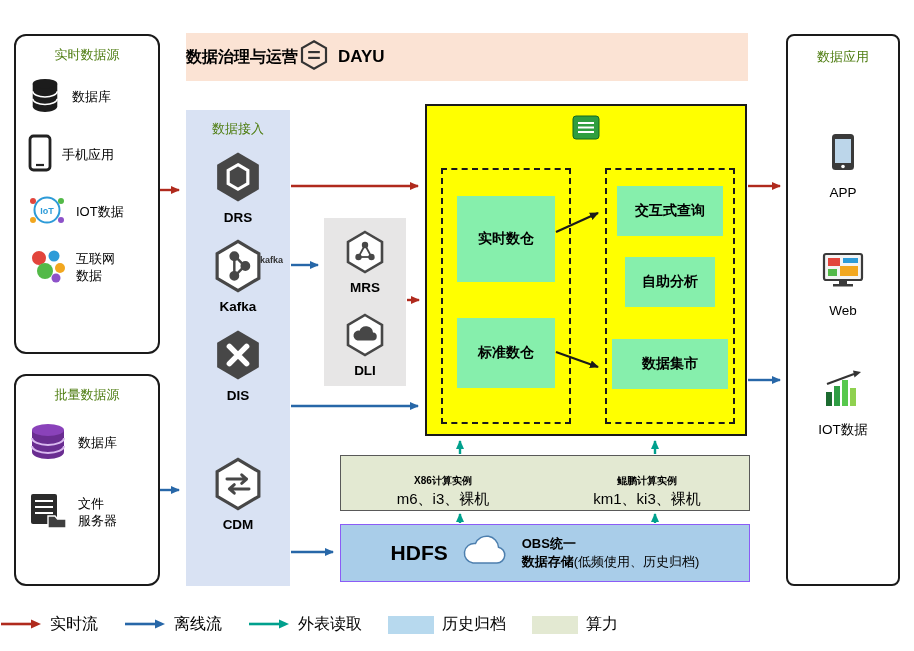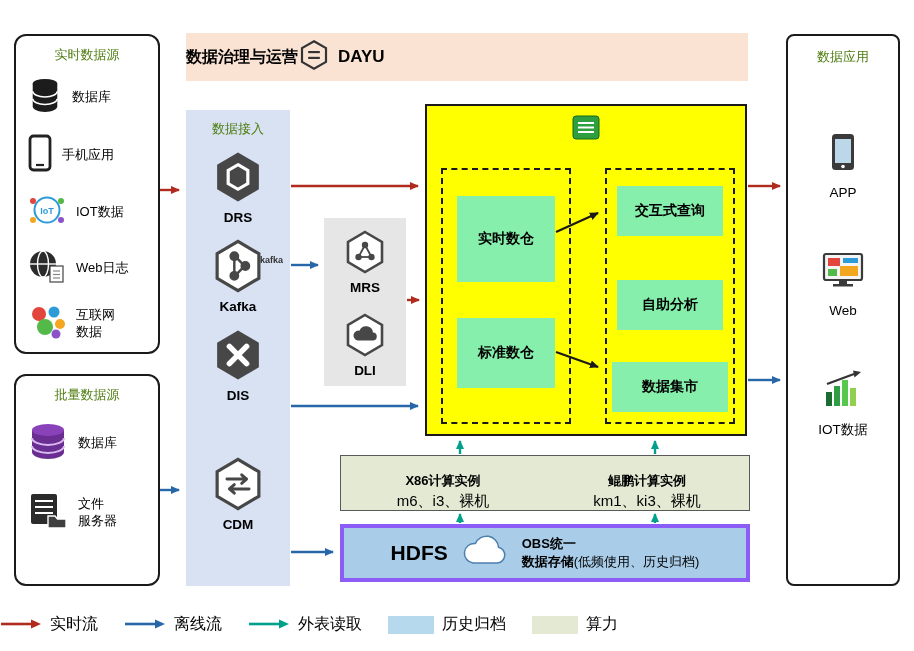--- a/index.html
+++ b/index.html
@@ -11,21 +11,21 @@
   .src-rows { display:flex; flex-direction:column; gap:16px; padding:12px 6px 6px 12px; }
   .src-row { display:flex; align-items:center; gap:10px; min-height:38px; }
   .src-label { font-size:13px; line-height:1.3; white-space:pre-line; }
   .svc-col { display:flex; flex-direction:column; align-items:center; margin-top:12px; gap:14px; }
   .svc-item { display:flex; flex-direction:column; align-items:center; gap:2px; position:relative; }
   .svc-name { font-weight:bold; font-size:13.5px; }
   .kafka-badge { position:absolute; right:-18px; top:16px; font-size:9px; font-weight:bold; color:#333; }
   .dashed { position:absolute; border:2px dashed #1a1a1a; display:flex; flex-direction:column; align-items:center; }
   .green-box { background:#86efac; display:flex; align-items:center; justify-content:center; font-weight:bold; font-size:14px; color:#000; }
   .comp-cell { flex:1; display:flex; flex-direction:column; align-items:center; justify-content:center; gap:2px; }
-  .comp-title { font-size:13px; font-weight:bold;margin-top:16px; }
+  .comp-title { font-size:10px; font-weight:bold;margin-top:16px; }
   .comp-sub { font-size:15px; }
   .app-items { display:flex; flex-direction:column; align-items:center; gap:52px; margin-top:66px; }
   .app-item { display:flex; flex-direction:column; align-items:center; gap:9px; }
   .app-label { font-size:13.5px; }
   .legend-row { display:flex; align-items:center; gap:26px; }
   .legend-item { display:flex; align-items:center; gap:8px; }
   .legend-label { font-size:16px; }
   .swatch { width:46px; height:18px; display:inline-block; }
   .swatch-archive { background:#b7d9ee; }
   .swatch-compute { background:#e3e9d2; }
@@ -67,34 +67,20 @@
             <circle cx="33" cy="9" r="3" fill="#53b948"></circle>
             <circle cx="5" cy="28" r="3" fill="#f2a71f"></circle>
             <circle cx="33" cy="28" r="3" fill="#8d52c9"></circle>
           </svg>
         </span>
         <span class="src-label">IOT数据</span>
       </div>
       <div class="src-row">
         <span>
           <svg width="38" height="36" viewBox="0 0 38 36">
-            <circle cx="15" cy="16" r="13" fill="#2b2b2b"></circle>
-            <ellipse cx="15" cy="16" rx="5.5" ry="13" fill="none" stroke="#fff" stroke-width="1.4"></ellipse>
-            <line x1="2" y1="16" x2="28" y2="16" stroke="#fff" stroke-width="1.4"></line>
-            <rect x="22" y="18" width="13" height="16" fill="#fff" stroke="#444" stroke-width="1.2"></rect>
-            <line x1="25" y1="23" x2="32" y2="23" stroke="#888" stroke-width="1.2"></line>
-            <line x1="25" y1="26.5" x2="32" y2="26.5" stroke="#888" stroke-width="1.2"></line>
-            <line x1="25" y1="30" x2="32" y2="30" stroke="#888" stroke-width="1.2"></line>
-          </svg>
-        </span>
-        <span class="src-label">Web日志</span>
-      </div>
-      <div class="src-row">
-        <span>
-          <svg width="38" height="36" viewBox="0 0 38 36">
             <circle cx="11" cy="10" r="7" fill="#e2453c"></circle>
             <circle cx="26" cy="8" r="5.5" fill="#2d9bd8"></circle>
             <circle cx="32" cy="20" r="5" fill="#f2a71f"></circle>
             <circle cx="17" cy="23" r="8" fill="#53b948"></circle>
             <circle cx="28" cy="30" r="4.5" fill="#8d52c9"></circle>
           </svg>
         </span>
         <span class="src-label">互联网
 数据</span>
       </div>
@@ -238,37 +224,37 @@
           <line x1="6" y1="17" x2="22" y2="17" stroke="#fff" stroke-width="2"></line>
         </svg>
       </span>
     </div>
     <div class="dashed" style="left:14px;top:62px;width:130px;height:256px;">
       <div class="green-box" style="margin-top:26px;width:98px;height:86px;">实时数仓</div>
       <div class="green-box" style="margin-top:36px;width:98px;height:70px;">标准数仓</div>
     </div>
     <div class="dashed" style="left:178px;top:62px;width:130px;height:256px;">
       <div class="green-box" style="margin-top:16px;width:106px;height:50px;">交互式查询</div>
-      <div class="green-box" style="margin-top:44px;width:106px;height:50px;">自助分析</div>
+      <div class="green-box" style="margin-top:21px;width:90px;height:50px;">自助分析</div>
       <div class="green-box" style="margin-top:32px;width:116px;height:50px;">数据集市</div>
     </div>
   </div>
 
   <div class="abs" style="left:340px;top:455px;width:410px;height:56px;background:#e3e9d2;border:1px solid #595959;display:flex;">
     <div class="comp-cell">
       <span class="comp-title">X86计算实例</span>
       <span class="comp-sub">m6、i3、裸机</span>
     </div>
     <div class="comp-cell">
       <span class="comp-title">鲲鹏计算实例</span>
       <span class="comp-sub">km1、ki3、裸机</span>
     </div>
   </div>
 
-  <div class="abs" style="left:340px;top:524px;width:410px;height:58px;background:#a9cde9;border:4px solid #8b5cf6;display:flex;align-items:center;justify-content:center;gap:14px;">
+  <div class="abs" style="left:340px;top:524px;width:410px;height:58px;background:#a9cde9;border:1px solid #8b5cf6;display:flex;align-items:center;justify-content:center;gap:14px;">
     <span style="font-size:21px;font-weight:bold;">HDFS</span>
     <span>
       <svg width="46" height="34" viewBox="0 0 46 34">
         <path d="M11 29 h24 a8 8 0 0 0 1.5-15.8 A12 12 0 0 0 13.5 9.5 A9 9 0 0 0 11 29 z" fill="#fff" stroke="#4d7fae" stroke-width="1.5"></path>
       </svg>
     </span>
     <span>
       <span style="display:block;font-size:13px;font-weight:bold;">OBS统一</span>
       <span style="display:block;font-size:13px;">
         <span style="font-weight:bold;">数据存储</span><span>(低频使用、历史归档)</span>

